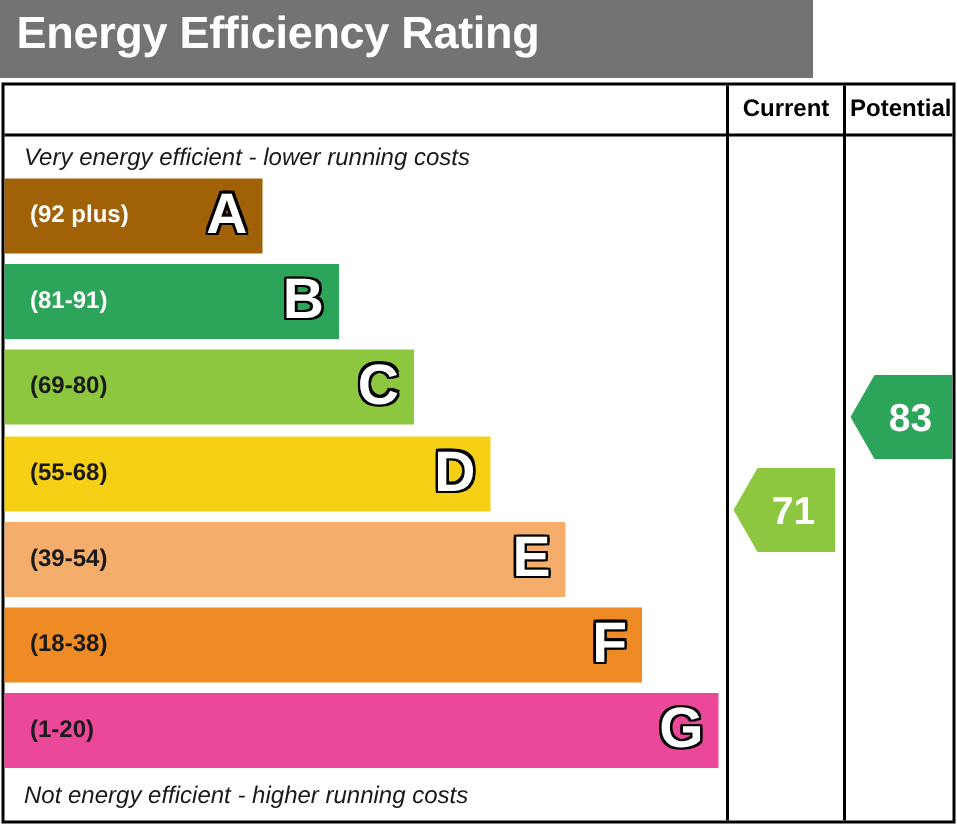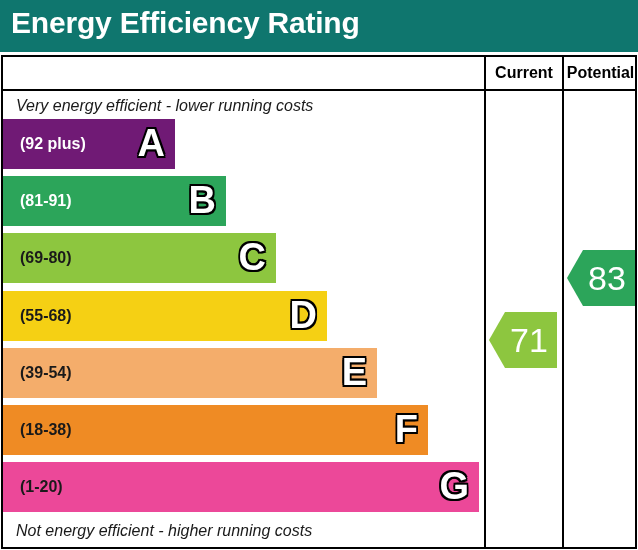--- a/index.html
+++ b/index.html
@@ -17,23 +17,23 @@
     box-sizing: border-box;
     background: #ffffff;
     overflow: hidden;
   }
 
   
   .title-bar {
     position: absolute;
     left: 0;
     top: 0;
-    width: 638px;
+    width: 542px;
     height: 52px;
-    background: #0f766e;
+    background: #737373;
     box-sizing: border-box;
   }
   .title-text {
     position: absolute;
     left: 11px;
     top: 6px;
     font-size: 30px;
     font-weight: bold;
     color: #ffffff;
     letter-spacing: -0.2px;
@@ -147,23 +147,23 @@
   .marker-value {
     position: absolute;
     left: 0;
     top: 0;
     width: 68px;
     height: 56px;
     line-height: 56px;
     text-align: center;
     padding-left: 12px;
     box-sizing: border-box;
-    font-size: 34px;
+    font-size: 26px;
     color: #ffffff;
-    font-weight: normal;
+    font-weight: bold;
   }
   .marker.current { left: 486px; top: 255px; }
   .marker.potential { left: 564px; top: 193px; }
 </style>
 </head>
 <body>
 
 <div id="epc-chart">
 
   <div class="title-bar">
@@ -176,21 +176,21 @@
     <div class="v-divider current"></div>
     <div class="v-divider potential"></div>
 
     <div class="col-header potential">Potential</div>
     <div class="col-header current">Current</div>
 
     <div class="caption bottom">Not energy efficient - higher running costs</div>
     <div class="caption top">Very energy efficient - lower running costs</div>
 
     <div class="bands">
-        <div class="band" style="top: 0px; width: 172px; background: #701a75;">
+        <div class="band" style="top: 0px; width: 172px; background: #a16207;">
           <div class="band-range" style="color: rgb(255, 255, 255);">(92 plus)</div>
           <div class="band-letter">A</div>
         </div>
         <div class="band" style="top: 57.2px; width: 223px; background: rgb(44, 165, 90);">
           <div class="band-range" style="color: rgb(255, 255, 255);">(81-91)</div>
           <div class="band-letter">B</div>
         </div>
         <div class="band" style="top: 114.4px; width: 273px; background: rgb(141, 198, 63);">
           <div class="band-range" style="color: rgb(26, 26, 26);">(69-80)</div>
           <div class="band-letter">C</div>

